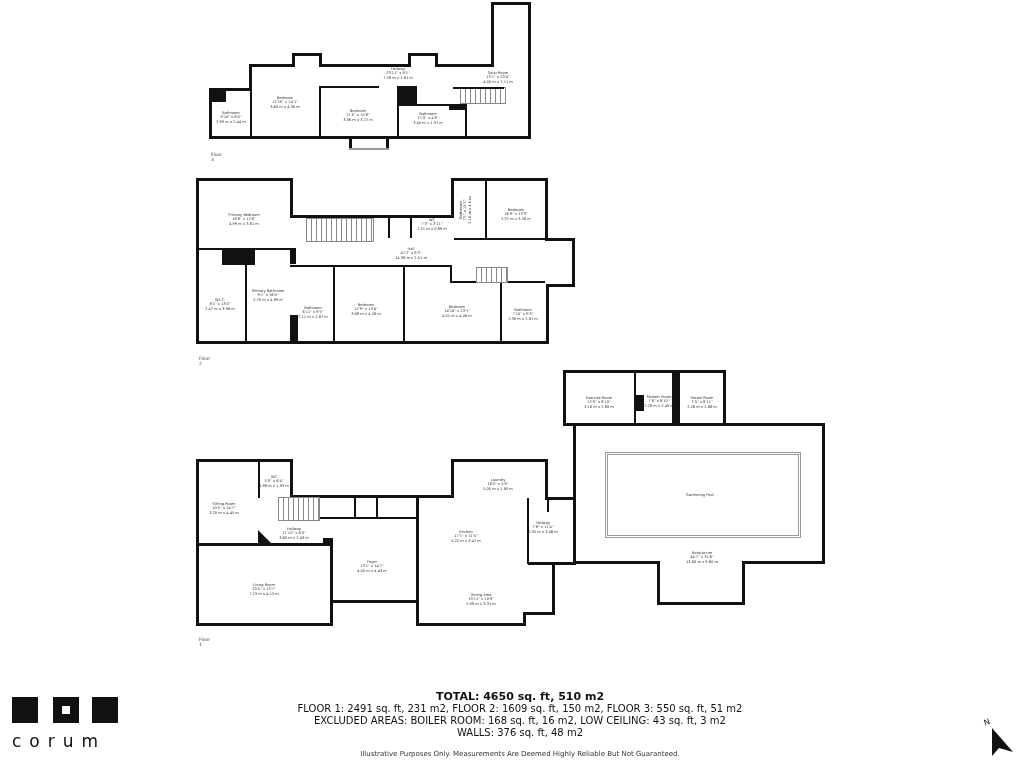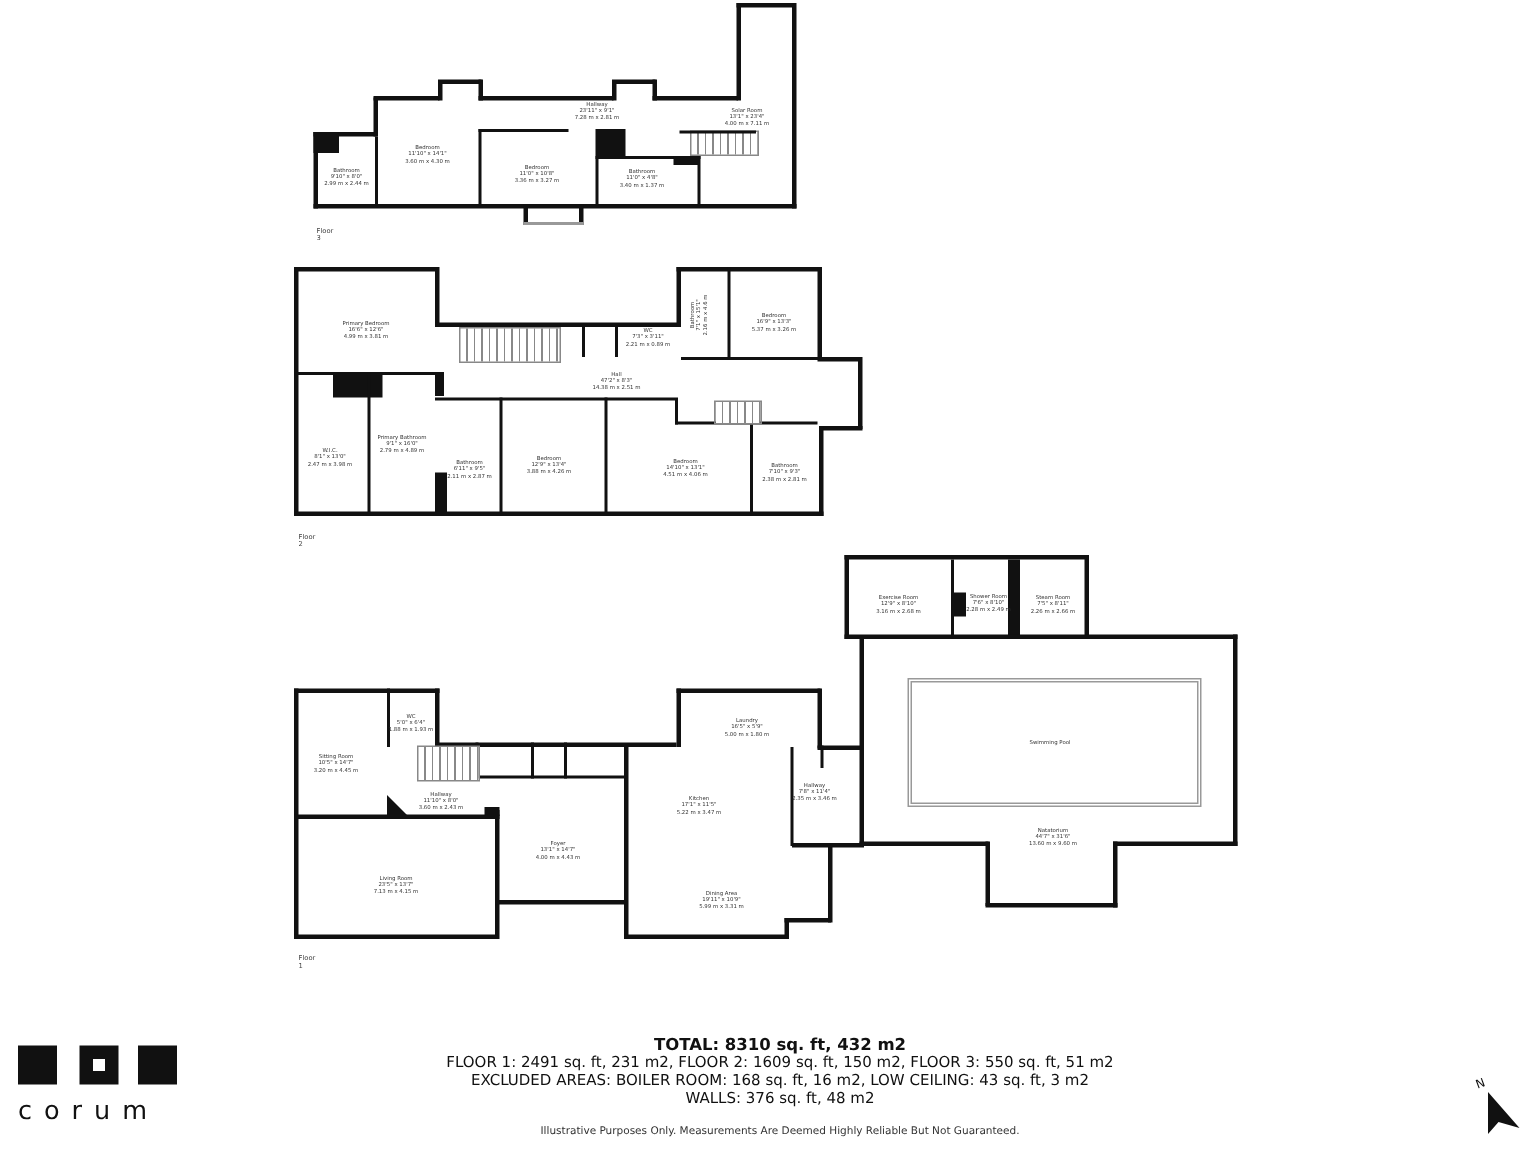--- a/index.html
+++ b/index.html
@@ -300,21 +300,21 @@
   <div class="floor-label" style="left:199px;top:637px;">Floor 1</div>
 </div>
 
 <div class="logo">
   <div class="sq" style="left:0;"></div>
   <div class="sq mid" style="left:41px;"></div>
   <div class="sq" style="left:80px;"></div>
 </div>
 <div class="logo-text">corum</div>
 
-<div class="summary sum-total">TOTAL: 8310 sq. ft, 432 m2</div>
+<div class="summary sum-total">TOTAL: 4650 sq. ft, 510 m2</div>
 <div class="summary sum-line" style="top:703px;">FLOOR 1: 2491 sq. ft, 231 m2, FLOOR 2: 1609 sq. ft, 150 m2, FLOOR 3: 550 sq. ft, 51 m2</div>
 <div class="summary sum-line" style="top:715px;">EXCLUDED AREAS: BOILER ROOM: 168 sq. ft, 16 m2, LOW CEILING: 43 sq. ft, 3 m2</div>
 <div class="summary sum-line" style="top:727px;">WALLS: 376 sq. ft, 48 m2</div>
 <div class="summary disclaimer">Illustrative Purposes Only. Measurements Are Deemed Highly Reliable But Not Guaranteed.</div>
 
 <div class="north">
   <div style="position:absolute;left:0;top:0;font-size:8px;transform:rotate(-20deg);">N</div>
   <svg width="32" height="36" style="position:absolute;left:3px;top:8px;">
     <polygon points="5,2 5,30 12,22 26,26" fill="#111"></polygon>
   </svg>

